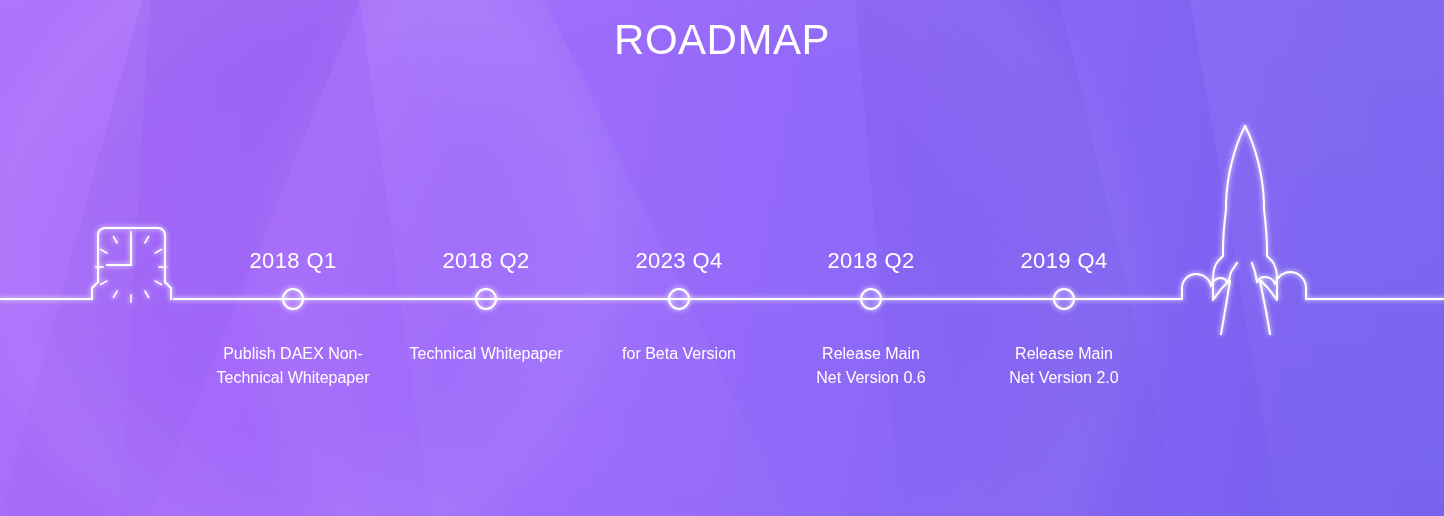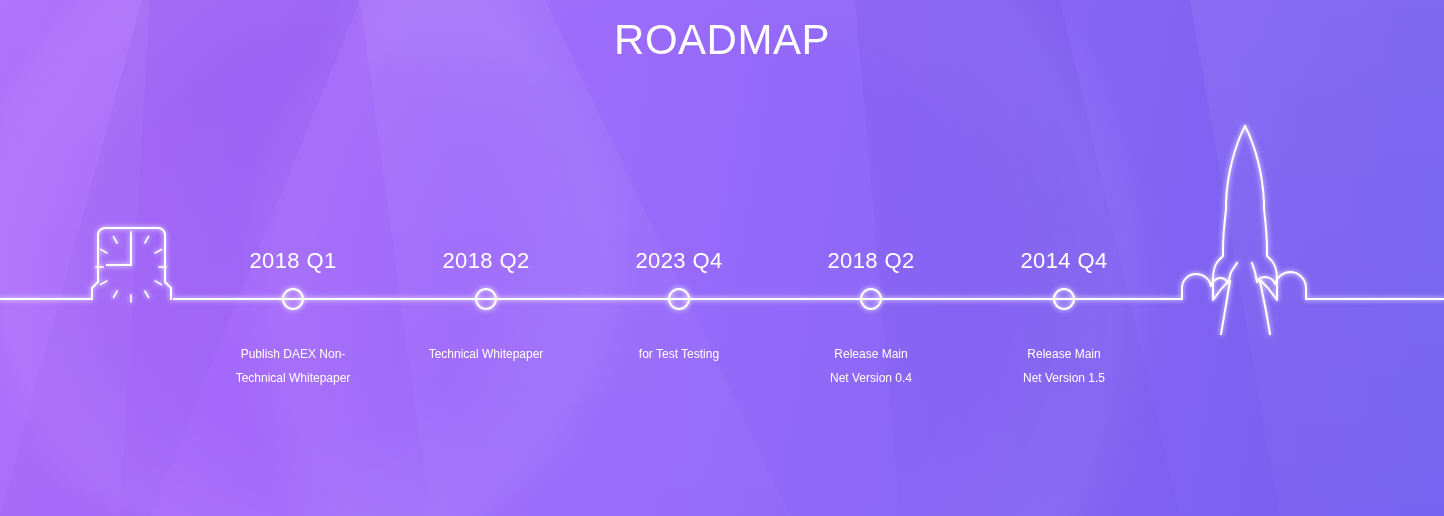--- a/index.html
+++ b/index.html
@@ -72,21 +72,21 @@
     letter-spacing: 0.4px;
     line-height: 28px;
     white-space: nowrap;
   }
   .milestone-desc {
     position: absolute;
     left: 0;
     width: 100%;
     top: 342px;
     color: #ffffff;
-    font-size: 12px;
+    font-size: 16px;
     font-weight: 400;
     line-height: 24px;
   }
   .milestone-desc .desc-line { display: block; white-space: nowrap; }
 </style>
 </head>
 <body>
 
 <div id="roadmap-canvas">
 
@@ -234,34 +234,34 @@
     <div class="milestone" style="left:486px">
       <div class="milestone-period">2018 Q2</div>
       <div class="milestone-desc">
         <span class="desc-line">Technical Whitepaper</span>
       </div>
     </div>
 
     <div class="milestone" style="left:679px">
       <div class="milestone-period">2023 Q4</div>
       <div class="milestone-desc">
-        <span class="desc-line">for Test Testing</span>
+        <span class="desc-line">for Beta Version</span>
       </div>
     </div>
 
     <div class="milestone" style="left:871px">
       <div class="milestone-period">2018 Q2</div>
       <div class="milestone-desc">
         <span class="desc-line">Release Main</span>
-        <span class="desc-line">Net Version 0.4</span>
+        <span class="desc-line">Net Version 0.6</span>
       </div>
     </div>
 
     <div class="milestone" style="left:1064px">
-      <div class="milestone-period">2014 Q4</div>
+      <div class="milestone-period">2019 Q4</div>
       <div class="milestone-desc">
         <span class="desc-line">Release Main</span>
-        <span class="desc-line">Net Version 1.5</span>
+        <span class="desc-line">Net Version 2.0</span>
       </div>
     </div>
 
   </div>
 </div>
 
 </body></html>

